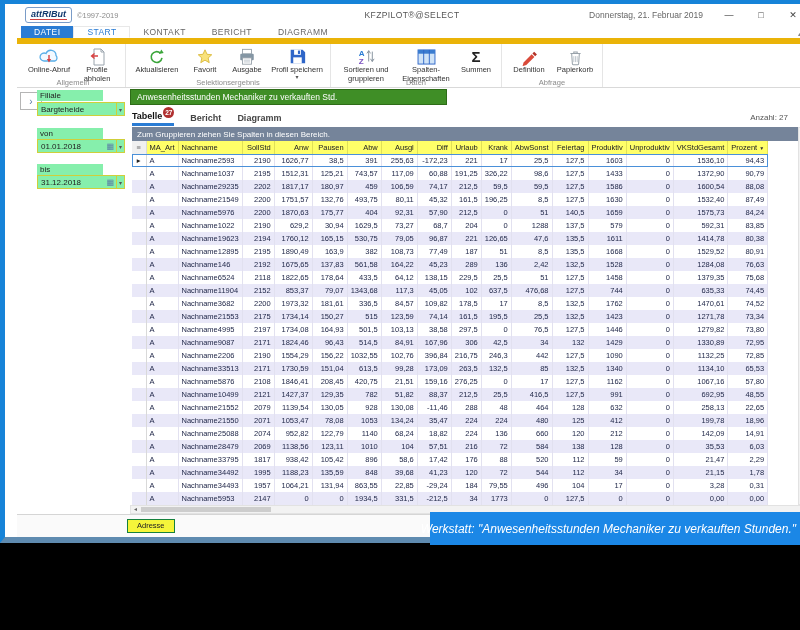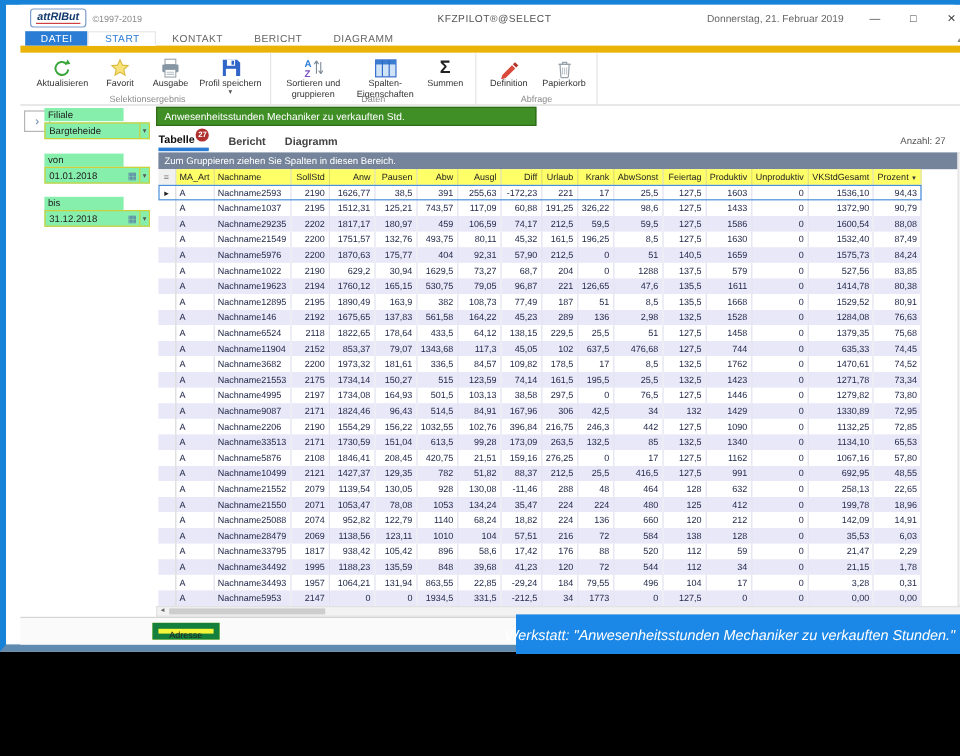--- a/index.html
+++ b/index.html
@@ -84,21 +84,21 @@
   
   .vscroll { position:absolute; left:781px; top:123px; width:10px; height:378px; background:#f2f2f2; border:1px solid #e2e2e2; }
   .vscroll .arr { position:absolute; left:0; width:8px; height:9px; font-size:6px; color:#666; text-align:center; line-height:9px; }
   .vscroll .thumb { position:absolute; left:1px; width:6px; top:10px; height:358px; background:#cdcdcd; }
   .hscroll { position:absolute; left:113px; top:501px; width:678px; height:9px; background:#f2f2f2; border:1px solid #e2e2e2; }
   .hscroll .arr { position:absolute; top:0; width:9px; height:7px; font-size:6px; color:#666; text-align:center; line-height:7px; }
   .hscroll .thumb { position:absolute; top:1px; left:10px; width:130px; height:5px; background:#cdcdcd; }
 
   
   .statusbar { position:absolute; left:0; top:510px; width:790px; height:23px; background:#fafafa; border-top:1px solid #d5d5d5; }
-  .adresse { position:absolute; left:110px; top:4px; height:14px; background:#f5f53a; border:5px solid #15803d;
+  .adresse { position:absolute; left:110px; top:4px; height:14px; background:#f5f53a; border:1px solid #15803d;
              font-size:7.5px; color:#222; padding:0 9px; line-height:12px; }
 
   
   .overlay { position:absolute; left:430px; top:512px; width:370px; height:33px; background:#1b87e6; color:#fff;
              font-style:italic; font-size:12px; display:flex; align-items:center; justify-content:flex-end;
              padding-right:4px; z-index:10; white-space:nowrap; }
 </style>
 </head>
 <body>
 
@@ -120,20 +120,43 @@
   <div class="tabbar">
     <span class="rtab datei">DATEI</span>
     <span class="rtab active">START</span>
     <span class="rtab">KONTAKT</span>
     <span class="rtab">BERICHT</span>
     <span class="rtab">DIAGRAMM</span>
     <span class="ribbon-caret">▴</span>
   </div>
 
   <div class="ribbon">
+    <div class="rgroup">
+      <div class="rbtn w46">
+        <span class="ric">
+          <svg width="22" height="17" viewBox="0 0 22 17">
+                <path d="M6 13 A4 4 0 1 1 8 5.5 A5.2 5.2 0 0 1 18 7.5 A3.4 3.4 0 0 1 17 13 Z" fill="#f2f9ff" stroke="#58aee8" stroke-width="1.3"></path>
+                <path d="M11 7 v5" stroke="#d94040" stroke-width="1.4" fill="none"></path>
+                <path d="M8.8 11 L11 14.6 L13.2 11 Z" fill="#d94040"></path>
+              </svg>
+        </span>
+        <span>Online-Abruf</span>
+      </div>
+      <div class="rbtn w46">
+        <span class="ric">
+          <svg width="18" height="18" viewBox="0 0 18 18">
+                <path d="M6 1 h7 l3 3 v13 h-10 z" fill="#fff" stroke="#9aa4ad"></path>
+                <path d="M13 1 v3 h3" fill="none" stroke="#9aa4ad"></path>
+                <path d="M10 8 h-6 M6.5 5.5 L3.5 8 L6.5 10.5" stroke="#d94040" stroke-width="1.3" fill="none"></path>
+              </svg>
+        </span>
+        <span>Profile abholen</span>
+      </div>
+      <div class="rgroup-label">Allgemein</div>
+    </div>
 
     <div class="rgroup">
       <div class="rbtn w52">
         <span class="ric">
           <svg width="18" height="18" viewBox="0 0 20 20">
                 <path d="M15.5 11 a6 6 0 1 1 -1.8-5.3" fill="none" stroke="#3aa53a" stroke-width="1.8"></path>
                 <path d="M12.2 6.8 l5.2-1.2 -2.6-3.8 z" fill="#3aa53a"></path>
               </svg>
         </span>
         <span>Aktualisieren</span>
@@ -409,21 +432,21 @@
             <td class="num">30,94</td>
             <td class="num">1629,5</td>
             <td class="num">73,27</td>
             <td class="num">68,7</td>
             <td class="num">204</td>
             <td class="num">0</td>
             <td class="num">1288</td>
             <td class="num">137,5</td>
             <td class="num">579</td>
             <td class="num">0</td>
-            <td class="num">527,56</td>
+            <td class="num">592,31</td>
             <td class="num">83,85</td>
           </tr>
           <tr>
             <td class="rowhead"></td>
             <td>A</td>
             <td>Nachname19623</td>
             <td class="num">2194</td>
             <td class="num">1760,12</td>
             <td class="num">165,15</td>
             <td class="num">530,75</td>
@@ -462,21 +485,21 @@
             <td>A</td>
             <td>Nachname146</td>
             <td class="num">2192</td>
             <td class="num">1675,65</td>
             <td class="num">137,83</td>
             <td class="num">561,58</td>
             <td class="num">164,22</td>
             <td class="num">45,23</td>
             <td class="num">289</td>
             <td class="num">136</td>
-            <td class="num">2,98</td>
+            <td class="num">2,42</td>
             <td class="num">132,5</td>
             <td class="num">1528</td>
             <td class="num">0</td>
             <td class="num">1284,08</td>
             <td class="num">76,63</td>
           </tr>
           <tr>
             <td class="rowhead"></td>
             <td>A</td>
             <td>Nachname6524</td>

